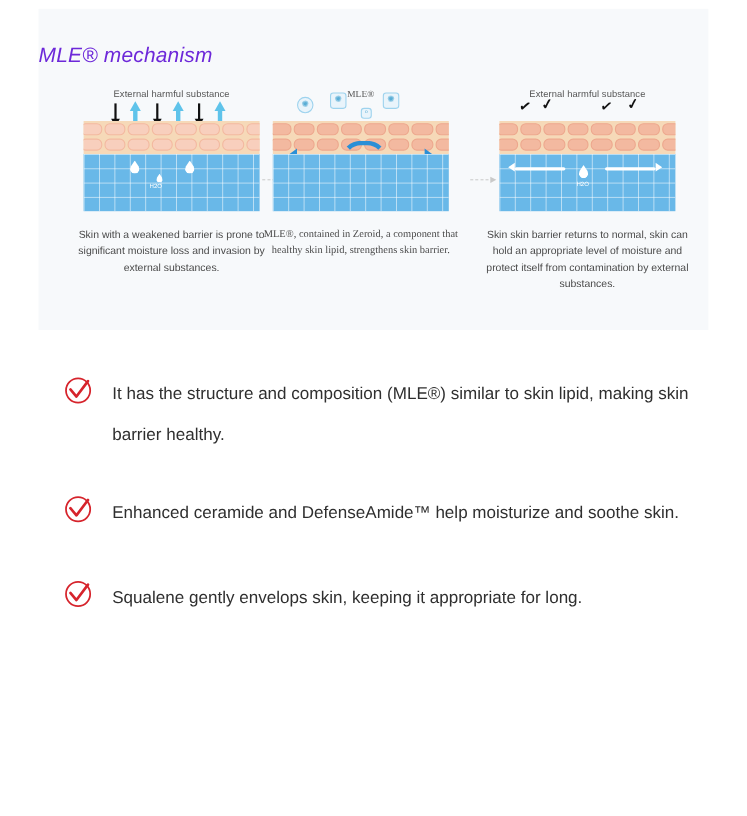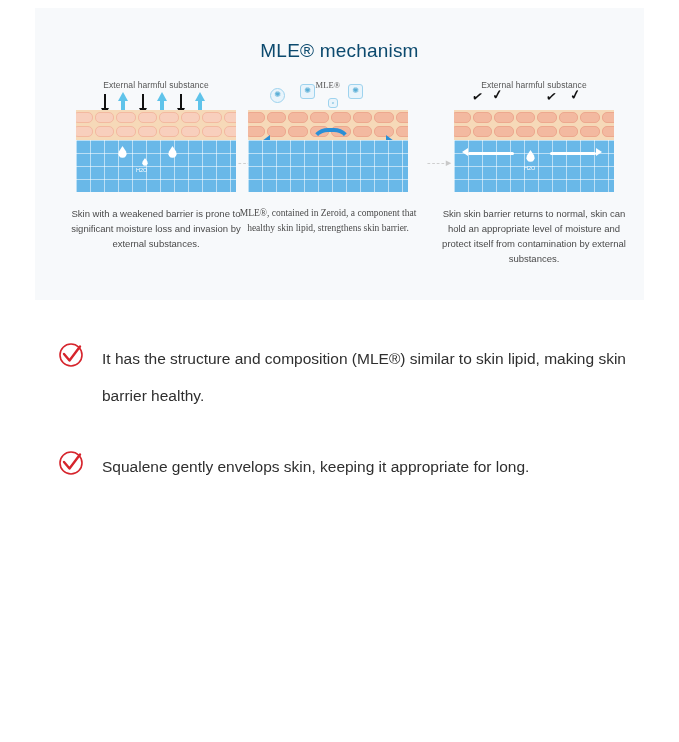--- a/index.html
+++ b/index.html
@@ -23,25 +23,26 @@
   
   .diagram-panel {
     position: absolute;
     left: 35px;
     top: 8px;
     width: 609px;
     height: 292px;
     background: #f7f9fb;
   }
   .diagram-title {
-    text-align: center;
+    text-align: left;
     font-size: 19px;
-    color: #0c4a6e;
+    color: #6d28d9;
     margin-top: 32px;
     letter-spacing: 0.2px;
+    font-style: italic;
   }
 
   .panels {
     position: relative;
     margin-top: 18px;
     height: 200px;
   }
   .panel {
     position: absolute;
     top: 0;
@@ -406,20 +407,29 @@
     <div class="bullet b1">
       <span class="check-icon">
         <svg width="26" height="26" viewBox="0 0 26 26">
           <circle cx="13" cy="13" r="11" fill="none" stroke="#d6242c" stroke-width="1.6"></circle>
           <path d="M6 12 L11.5 18.5 L22 4.5" fill="none" stroke="#d6242c" stroke-width="2.4" stroke-linecap="round" stroke-linejoin="round"></path>
         </svg>
       </span>
       <span class="bullet-text">It has the structure and composition (MLE®) similar to skin lipid, making skin barrier healthy.</span>
     </div>
 
+    <div class="bullet b2">
+      <span class="check-icon">
+        <svg width="26" height="26" viewBox="0 0 26 26">
+          <circle cx="13" cy="13" r="11" fill="none" stroke="#d6242c" stroke-width="1.6"></circle>
+          <path d="M6 12 L11.5 18.5 L22 4.5" fill="none" stroke="#d6242c" stroke-width="2.4" stroke-linecap="round" stroke-linejoin="round"></path>
+        </svg>
+      </span>
+      <span class="bullet-text">Enhanced ceramide and DefenseAmide™ help moisturize and soothe skin.</span>
+    </div>
 
     <div class="bullet b3">
       <span class="check-icon">
         <svg width="26" height="26" viewBox="0 0 26 26">
           <circle cx="13" cy="13" r="11" fill="none" stroke="#d6242c" stroke-width="1.6"></circle>
           <path d="M6 12 L11.5 18.5 L22 4.5" fill="none" stroke="#d6242c" stroke-width="2.4" stroke-linecap="round" stroke-linejoin="round"></path>
         </svg>
       </span>
       <span class="bullet-text">Squalene gently envelops skin, keeping it appropriate for long.</span>
     </div>

